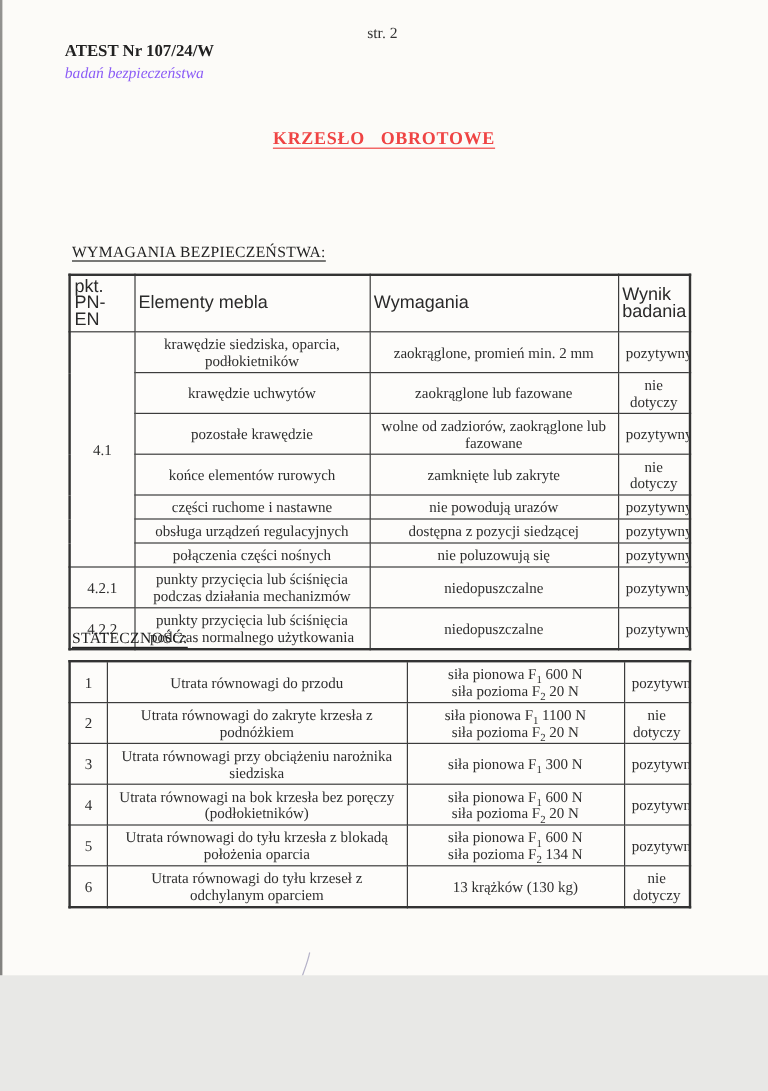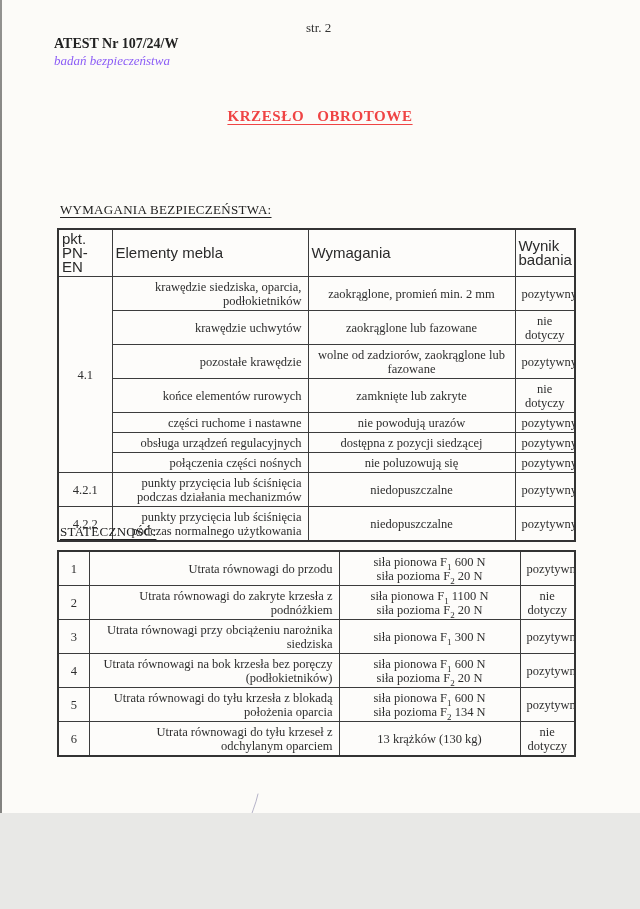--- a/index.html
+++ b/index.html
@@ -62,21 +62,21 @@
     vertical-align:middle;
     overflow:hidden;
   }
   .doc-table { border:2px solid #333; }
   .doc-table th {
     font-family:"Liberation Sans", sans-serif;
     font-weight:normal; font-size:15px; text-align:left;
     padding:2px 3px; color:#2a2a2a;
   }
   td.c-center { text-align:center; }
-  td.c-left { text-align:right; }
+  td.c-left { text-align:center; }
   .load-line { text-align:center; }
   sub { font-size:9px; line-height:0; }
 
   .footer-line {
     position:absolute; left:60px; top:852px;
     font-size:13px; font-style:italic; color:#2b2b2b;
     letter-spacing:.2px;
   }
   .sig-dots { font-style:normal; letter-spacing:1px; color:#3a3a3a; }
   .stamp {

